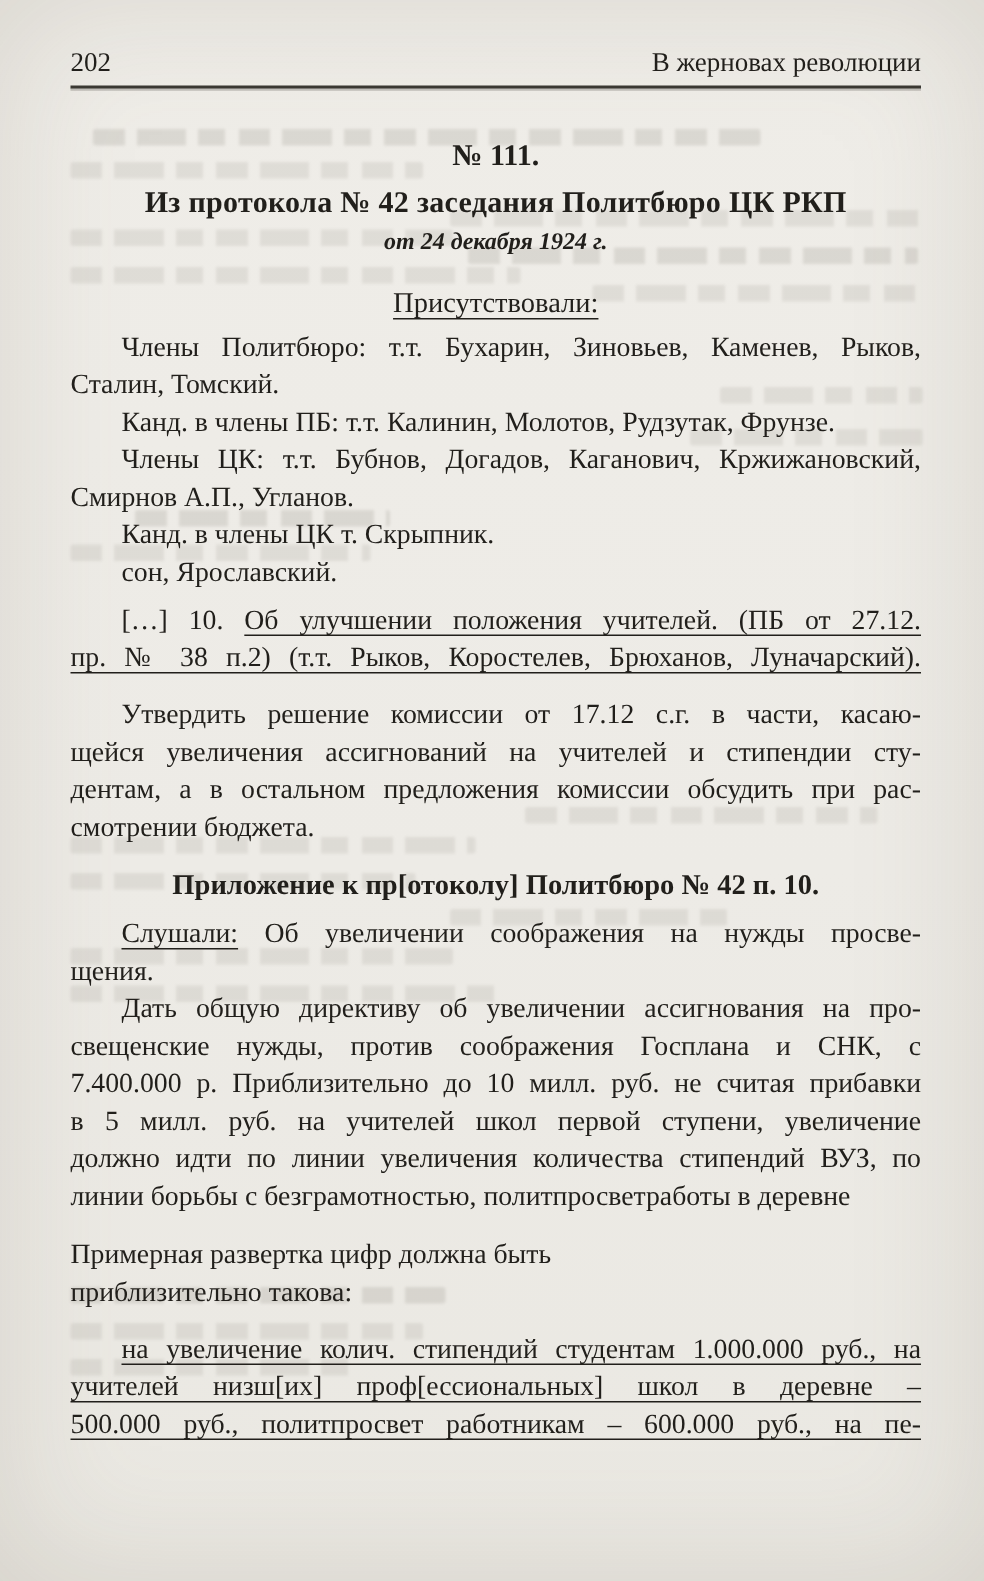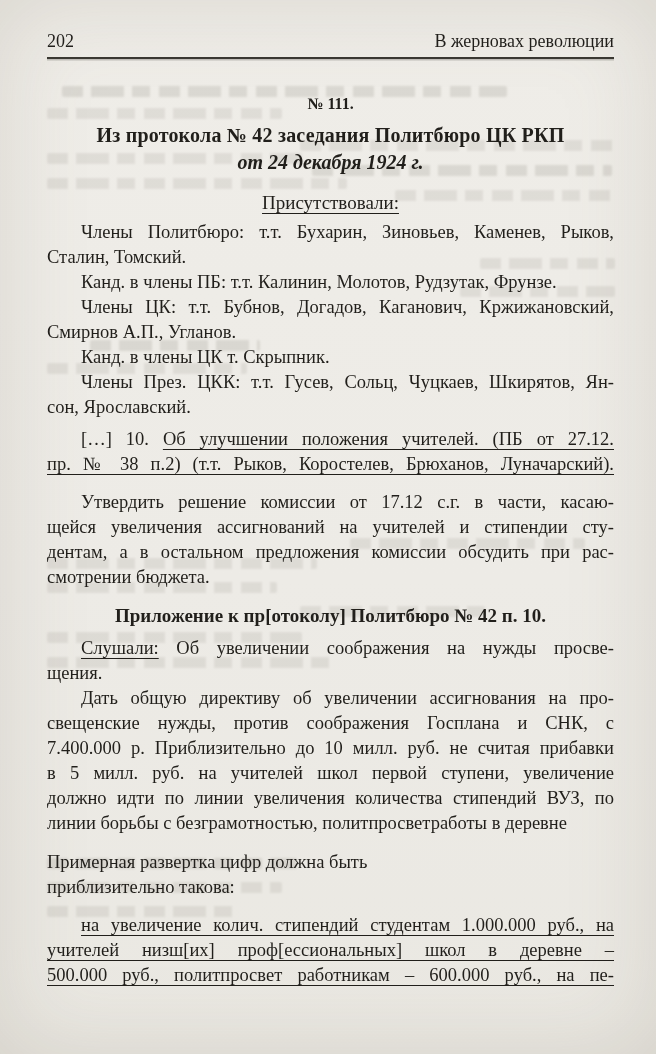--- a/index.html
+++ b/index.html
@@ -33,23 +33,23 @@
   .rule {
     margin-top: 5px;
     height: 2.4px;
     background: #3a3832;
     box-shadow: 0 1.5px 0 rgba(58,56,50,0.25);
   }
   
   .center { text-align: center; }
   .bold { font-weight: bold; }
   .italic { font-style: italic; }
-  .h-num   { margin-top: 32px; font-size: 16px; line-height: 26px; }
+  .h-num   { margin-top: 32px; font-size: 20px; line-height: 26px; }
   .h-title { margin-top: 5px;  font-size: 20px; line-height: 26px; letter-spacing: 0.2px; }
-  .h-date  { margin-top: 1px;  font-size: 20px; line-height: 26px; }
+  .h-date  { margin-top: 1px;  font-size: 16px; line-height: 26px; }
   .present { margin-top: 15px; font-size: 19px; line-height: 25px; }
   .u { text-decoration: underline; text-decoration-thickness: 1.4px; text-underline-offset: 4px; }
   
   .doc-body { margin-top: 5px; font-size: 18.5px; line-height: 25px; }
   .para .pline {
     text-align: justify;
     text-align-last: justify;
     white-space: normal;
   }
   .para .pline:last-child { text-align-last: left; }
@@ -135,21 +135,20 @@
               <div class="pline">Канд. в члены ПБ: т.т. Калинин, Молотов, Рудзутак, Фрунзе.</div>
             </div>
           <div class="para indent">
               <div class="pline">Члены ЦК: т.т. Бубнов, Догадов, Каганович, Кржижановский,</div>
               <div class="pline">Смирнов А.П., Угланов.</div>
             </div>
           <div class="para indent">
               <div class="pline">Канд. в члены ЦК т. Скрыпник.</div>
             </div>
           <div class="para indent">
-              <div class="pline">Члены През. ЦКК: т.т. Гусев, Сольц, Чуцкаев, Шкирятов, Ян-</div>
               <div class="pline">сон, Ярославский.</div>
             </div>
         </section>
 
         <div class="para indent justify-all agenda">
           <div class="pline"><span>[…] 10. </span><span class="u">Об улучшении положения учителей. (ПБ от 27.12.</span></div>
           <div class="pline u">пр. № 38 п.2) (т.т. Рыков, Коростелев, Брюханов, Луначарский).</div>
         </div>
 
         <div class="para indent resolution">

